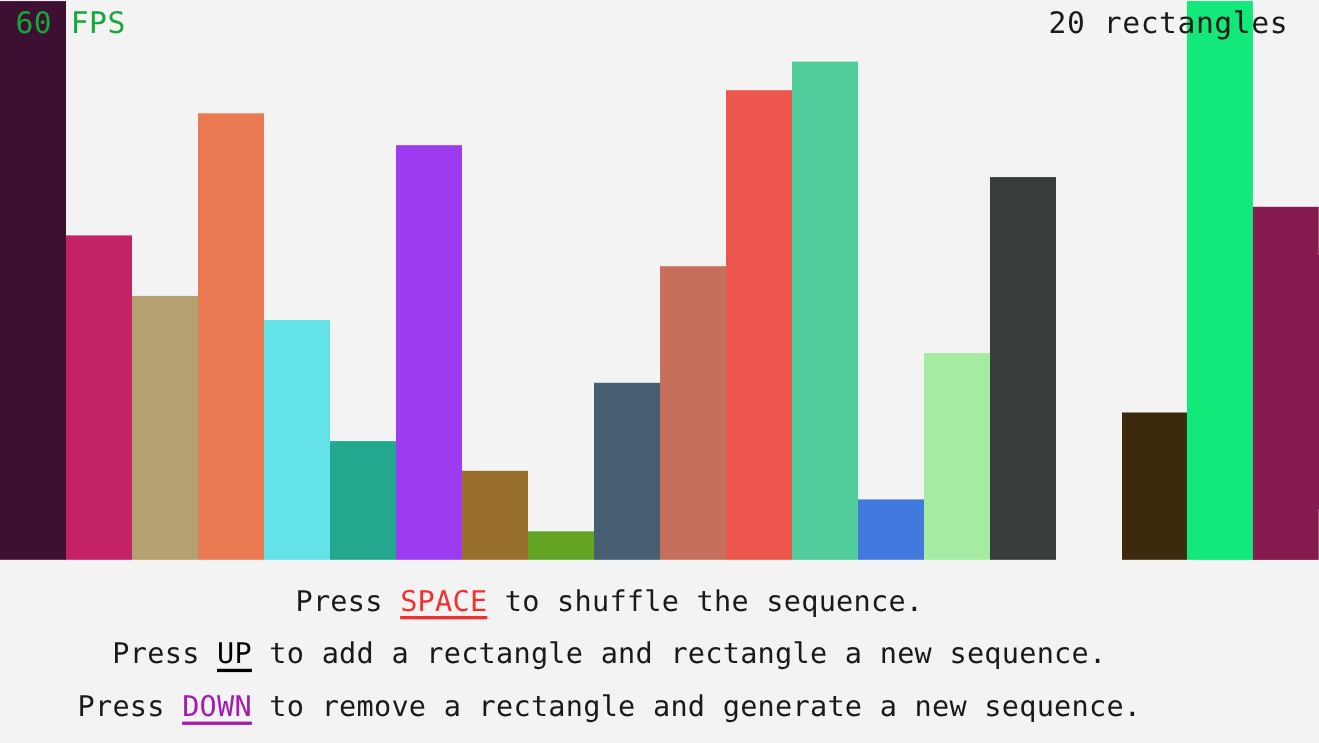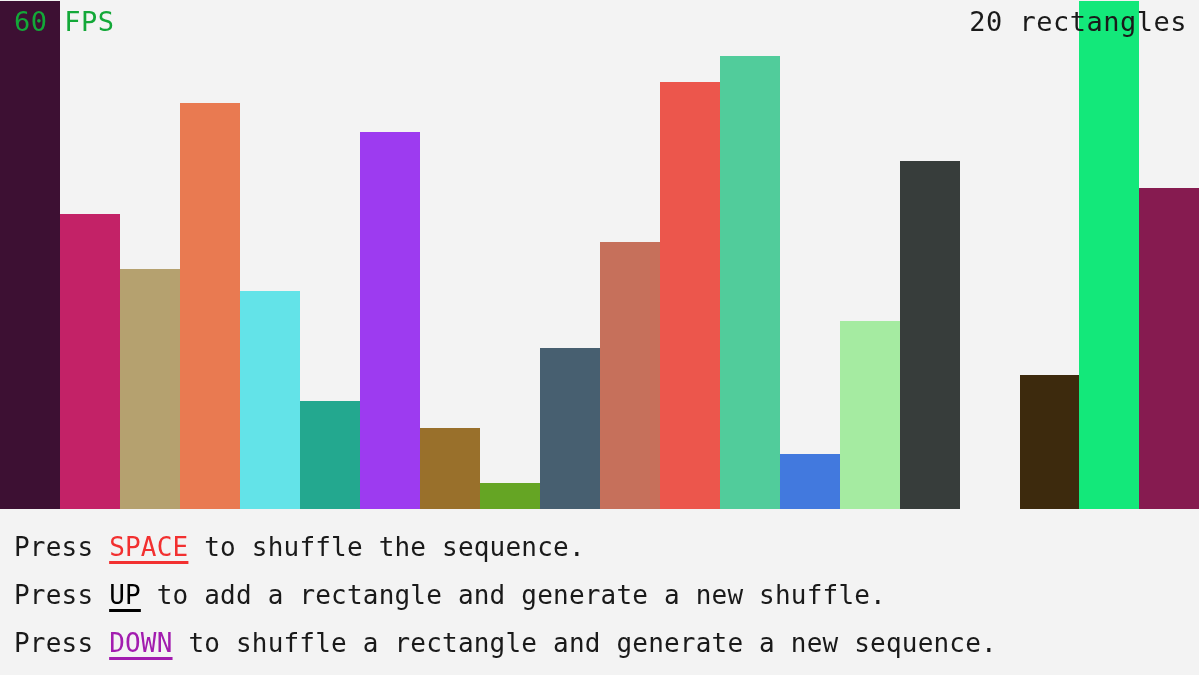--- a/index.html
+++ b/index.html
@@ -48,21 +48,21 @@
     line-height: 1;
     white-space: nowrap;
     z-index: 20;
   }
   #fps-counter {
     left: 14px;
     color: #13A838;
     font-weight: 400;
   }
   #rect-count {
-    right: 12px;
+    right: 28px;
     color: #1A1A1A;
     font-weight: 400;
   }
 
   
   #instructions {
     position: absolute;
     left: 0;
     top: 509px;
     width: 1094px;
@@ -82,21 +82,21 @@
   .key {
     color: #F23030;
     text-decoration: underline;
     text-decoration-thickness: 3px;
     text-underline-offset: 5px;
   }
 </style>
 </head>
 <body>
 
-<div id="app" style="background: rgb(243, 243, 243);">
+<div id="app" style="background: rgb(243, 243, 243); text-align: center;">
 
   <div id="chart-stage">
       <div class="bar" style="left: 0px; width: 60px; height: 508px; background: rgb(61, 16, 51);"></div>
       <div class="bar" style="left: 60px; width: 60px; height: 295px; background: rgb(195, 34, 103);"></div>
       <div class="bar" style="left: 120px; width: 60px; height: 240px; background: rgb(181, 161, 111);"></div>
       <div class="bar" style="left: 180px; width: 60px; height: 406px; background: rgb(233, 122, 81);"></div>
       <div class="bar" style="left: 240px; width: 60px; height: 218px; background: rgb(99, 227, 232);"></div>
       <div class="bar" style="left: 300px; width: 60px; height: 108px; background: rgb(35, 168, 143);"></div>
       <div class="bar" style="left: 360px; width: 60px; height: 377px; background: rgb(157, 59, 240);"></div>
       <div class="bar" style="left: 420px; width: 60px; height: 81px; background: rgb(153, 112, 43);"></div>
@@ -112,17 +112,17 @@
       <div class="bar" style="left: 1079px; width: 60px; height: 508px; background: rgb(19, 232, 122);"></div>
       <div class="bar" style="left: 1139px; width: 60px; height: 321px; background: rgb(134, 27, 80);"></div>
     </div>
 
   <div class="hud" id="fps-counter" style="color: rgb(19, 168, 56);">60 FPS</div>
 
   <div class="hud" id="rect-count" style="color: rgb(26, 26, 26);">20 rectangles</div>
 
   <div id="instructions">
       <div class="instruction-line"><span>Press </span><span class="key" style="color: rgb(242, 48, 48);">SPACE</span><span> to shuffle the sequence.</span></div>
-      <div class="instruction-line"><span>Press </span><span class="key" style="color: #000000;">UP</span><span> to add a rectangle and generate a new shuffle.</span></div>
-      <div class="instruction-line"><span>Press </span><span class="key" style="color: #a21caf;">DOWN</span><span> to shuffle a rectangle and generate a new sequence.</span></div>
+      <div class="instruction-line"><span>Press </span><span class="key" style="color: #000000;">UP</span><span> to add a rectangle and rectangle a new sequence.</span></div>
+      <div class="instruction-line"><span>Press </span><span class="key" style="color: #a21caf;">DOWN</span><span> to remove a rectangle and generate a new sequence.</span></div>
     </div>
 
 </div>
 
 </body></html>

